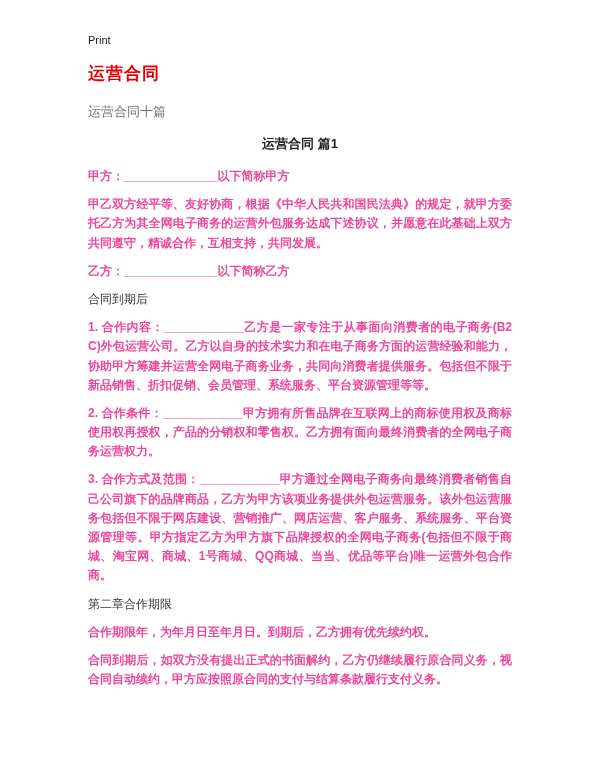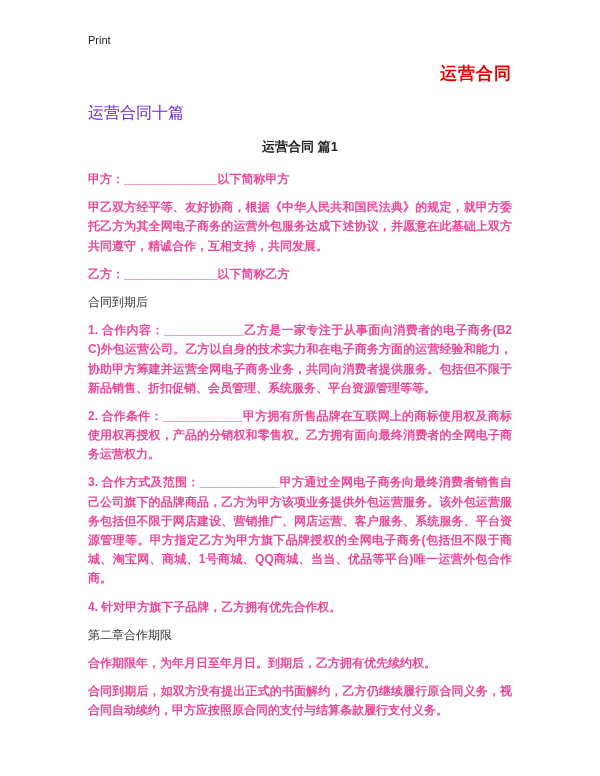--- a/index.html
+++ b/index.html
@@ -23,28 +23,28 @@
   }
   .print-label {
     font-size: 11px;
     color: #222222;
     margin: 0 0 16px 0;
     cursor: pointer;
   }
   .doc-title {
     font-size: 17px;
     font-weight: bold;
-    text-align: right;
+    text-align: left;
     margin: 0 0 18px 0;
     letter-spacing: 1px;
   }
   .subtitle {
-    font-size: 16px;
+    font-size: 13px;
     margin: 0 0 14px 0;
-    color: #6d28d9;
+    color: #737373;
   }
   .section-heading {
     font-size: 13px;
     font-weight: bold;
     margin: 0 0 14px 0;
     color: #222222;
     text-align: center;
   }
   .para {
     font-size: 12px;
@@ -82,21 +82,20 @@
   <p class="para">乙方：______________以下简称乙方</p>
 
   <p class="chapter-heading">合同到期后</p>
 
   <p class="para">1. 合作内容：____________乙方是一家专注于从事面向消费者的电子商务(B2C)外包运营公司。乙方以自身的技术实力和在电子商务方面的运营经验和能力，协助甲方筹建并运营全网电子商务业务，共同向消费者提供服务。包括但不限于新品销售、折扣促销、会员管理、系统服务、平台资源管理等等。</p>
 
   <p class="para">2. 合作条件：____________甲方拥有所售品牌在互联网上的商标使用权及商标使用权再授权，产品的分销权和零售权。乙方拥有面向最终消费者的全网电子商务运营权力。</p>
 
   <p class="para">3. 合作方式及范围：____________甲方通过全网电子商务向最终消费者销售自己公司旗下的品牌商品，乙方为甲方该项业务提供外包运营服务。该外包运营服务包括但不限于网店建设、营销推广、网店运营、客户服务、系统服务、平台资源管理等。甲方指定乙方为甲方旗下品牌授权的全网电子商务(包括但不限于商城、淘宝网、商城、1号商城、QQ商城、当当、优品等平台)唯一运营外包合作商。</p>
 
-  <p class="para">4. 针对甲方旗下子品牌，乙方拥有优先合作权。</p>
 
 
   <p class="chapter-heading">第二章合作期限</p>
 
   <p class="para">合作期限年，为年月日至年月日。到期后，乙方拥有优先续约权。</p>
 
   <p class="para">合同到期后，如双方没有提出正式的书面解约，乙方仍继续履行原合同义务，视合同自动续约，甲方应按照原合同的支付与结算条款履行支付义务。</p>
 
 </div>
 

